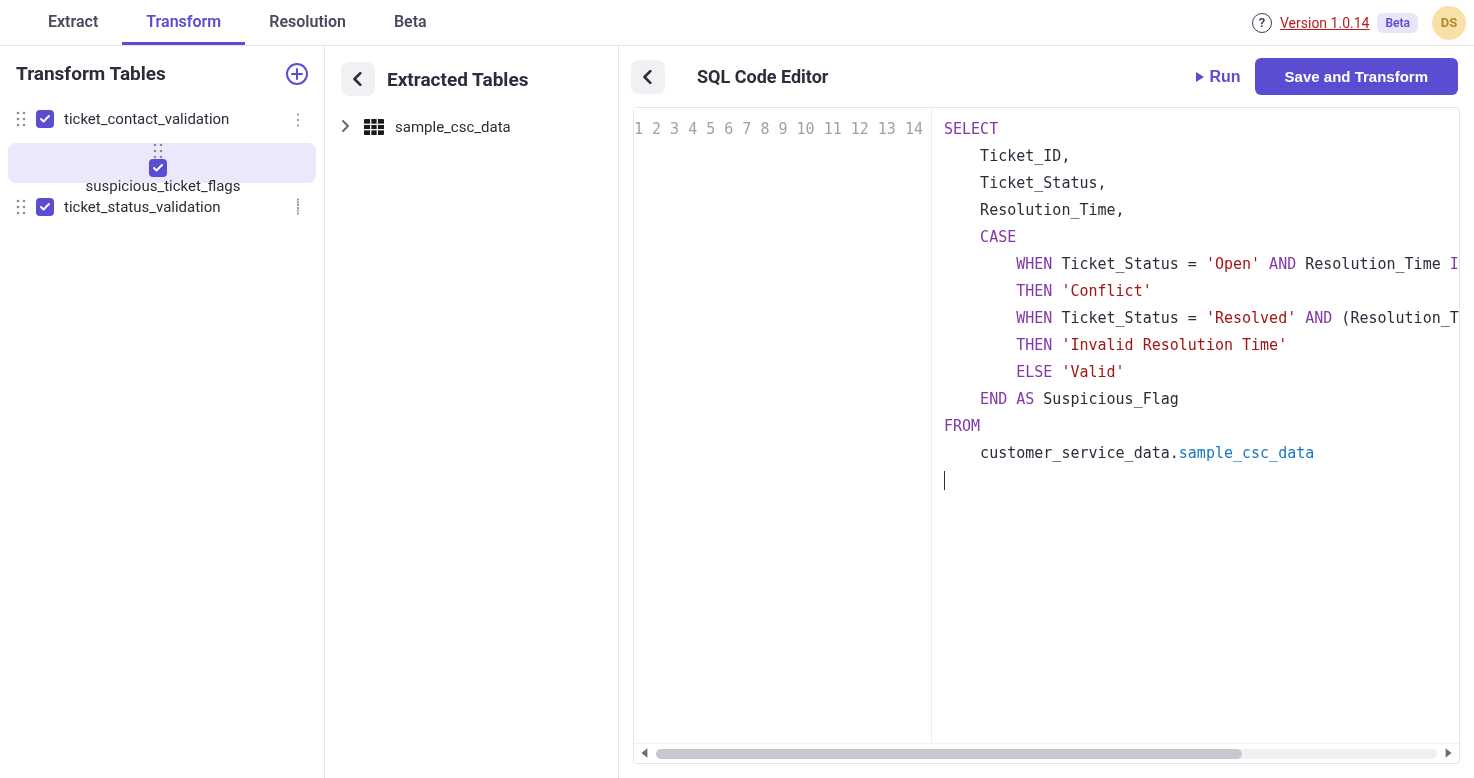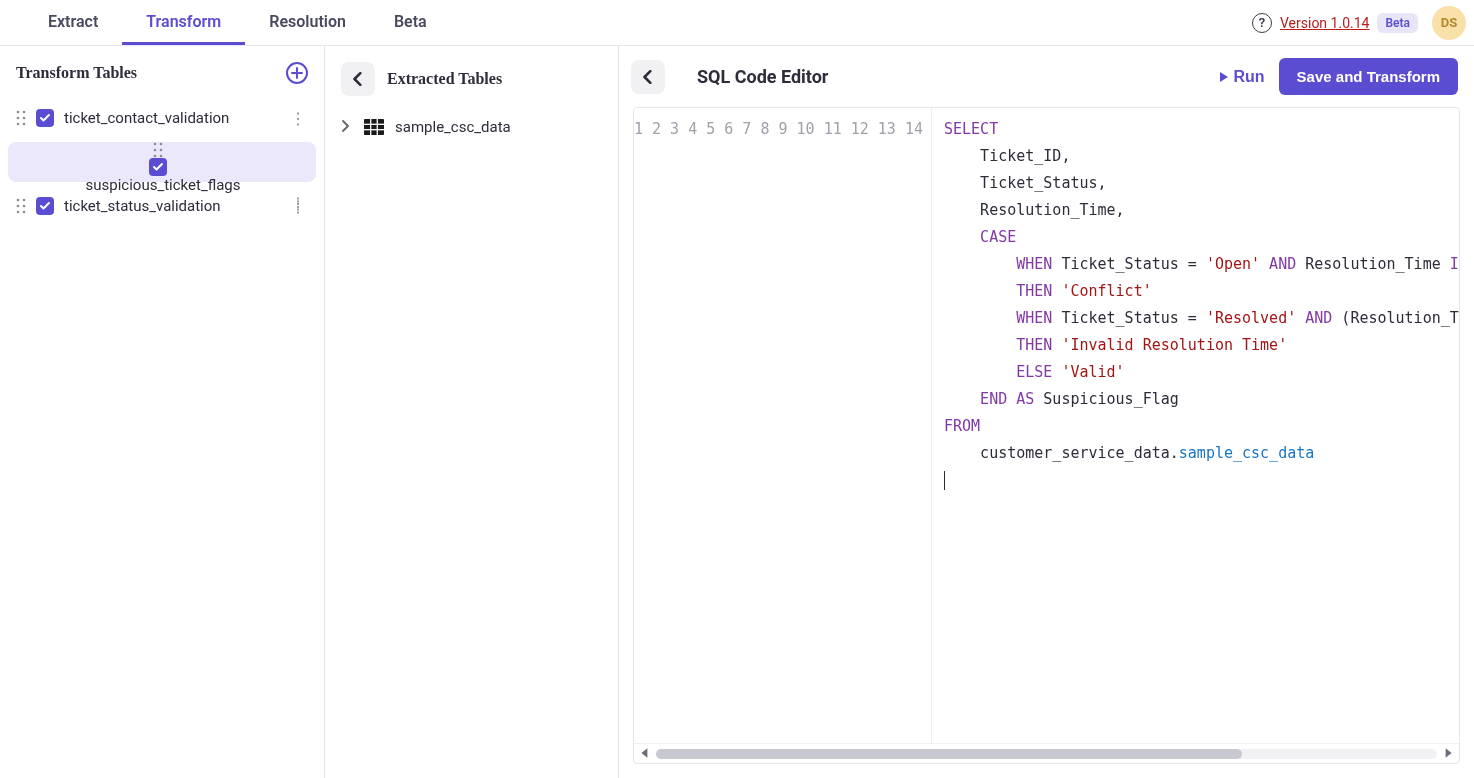--- a/index.html
+++ b/index.html
@@ -94,24 +94,23 @@
     display: flex;
     flex-direction: column;
   }
 
   .panel-header {
     display: flex;
     align-items: center;
     padding: 4px 8px 14px 8px;
   }
   .panel-title {
-    font-size: 16px;
+    font-size: 19px;
     font-weight: 700;
     color: #2c2c3a;
-    font-family: Liberation Serif, serif;
   }
   .plus-btn {
     margin-left: auto;
     width: 22px; height: 22px;
     border: 2px solid #5b4dd1;
     border-radius: 50%;
     color: #5b4dd1;
     display:flex; align-items:center; justify-content:center;
     cursor:pointer;
   }
@@ -183,21 +182,21 @@
     border:1px solid #c8c1ee;
     border-radius:6px;
     padding:9px 16px;
     font-size:15px; font-weight:600;
     cursor:pointer;
   }
   .btn-primary {
     background:#5b4dd1; color:#fff;
     border:none;
     border-radius:6px;
-    padding:10px 18px;
+    padding:10px 30px;
     font-size:15px; font-weight:600;
     cursor:pointer;
     text-align:right;
   }
 
   
   .code-wrap {
     flex:1;
     border:1px solid #e5e5e9;
     border-radius:4px;

